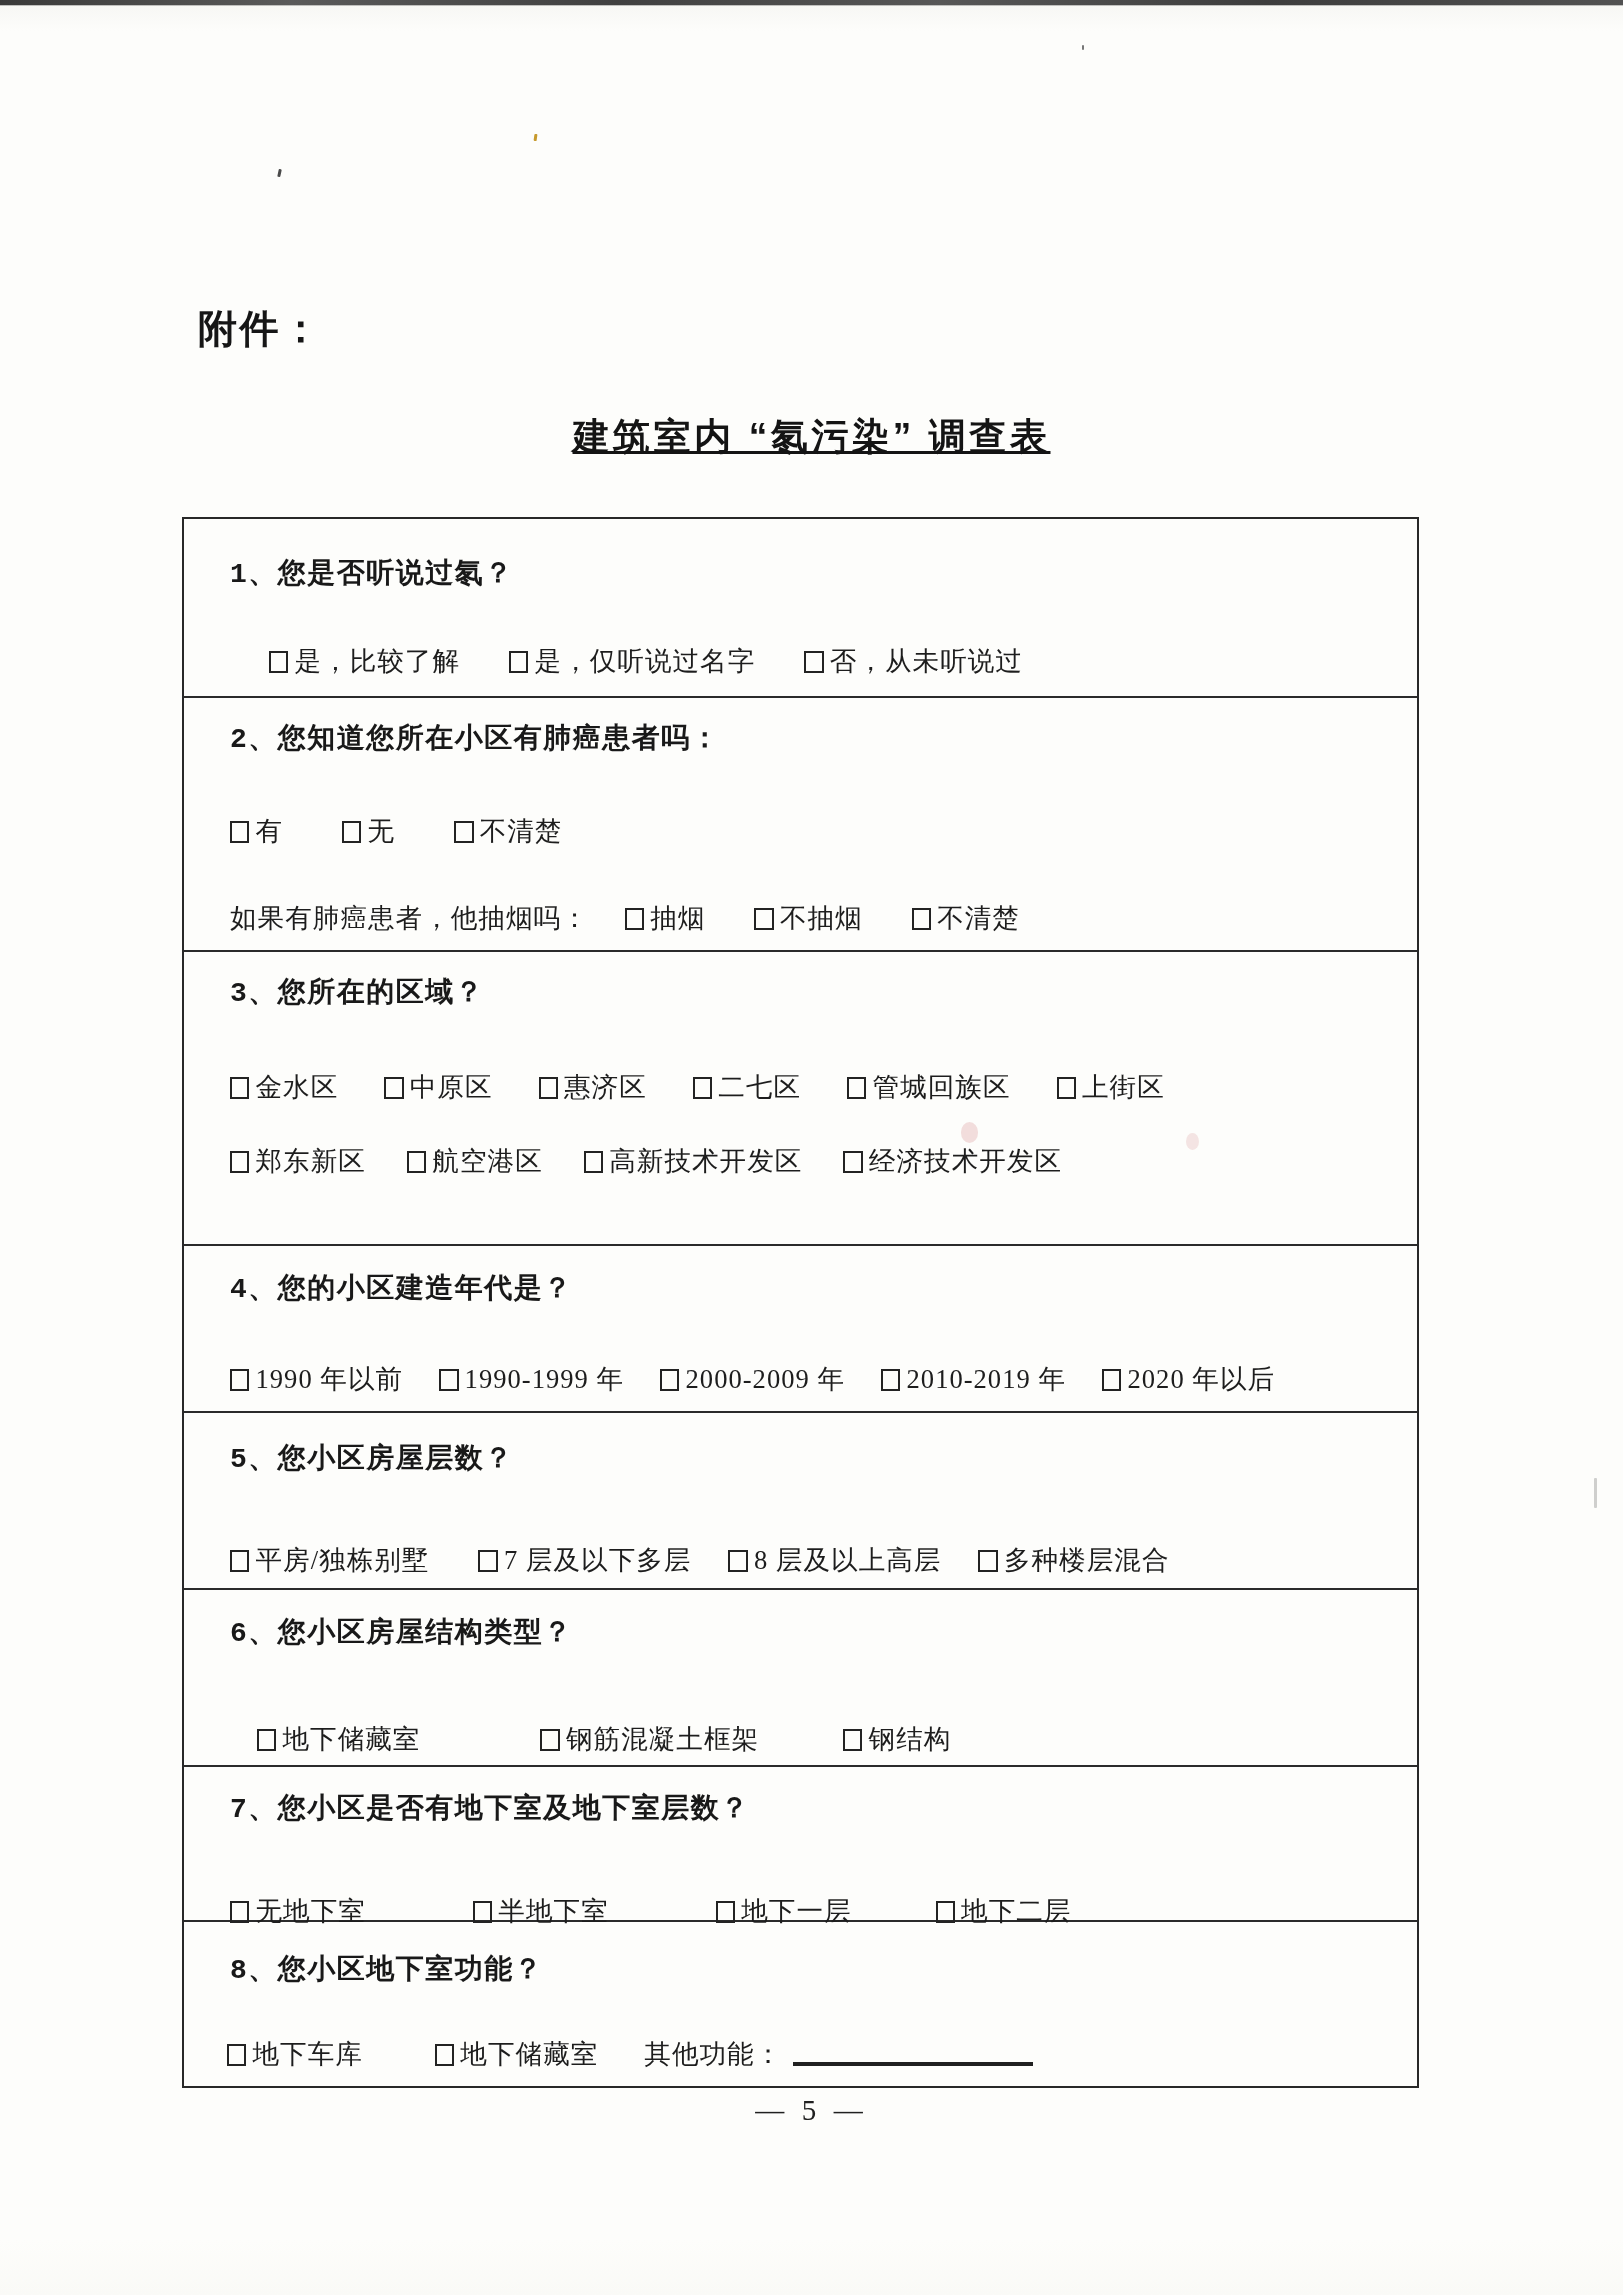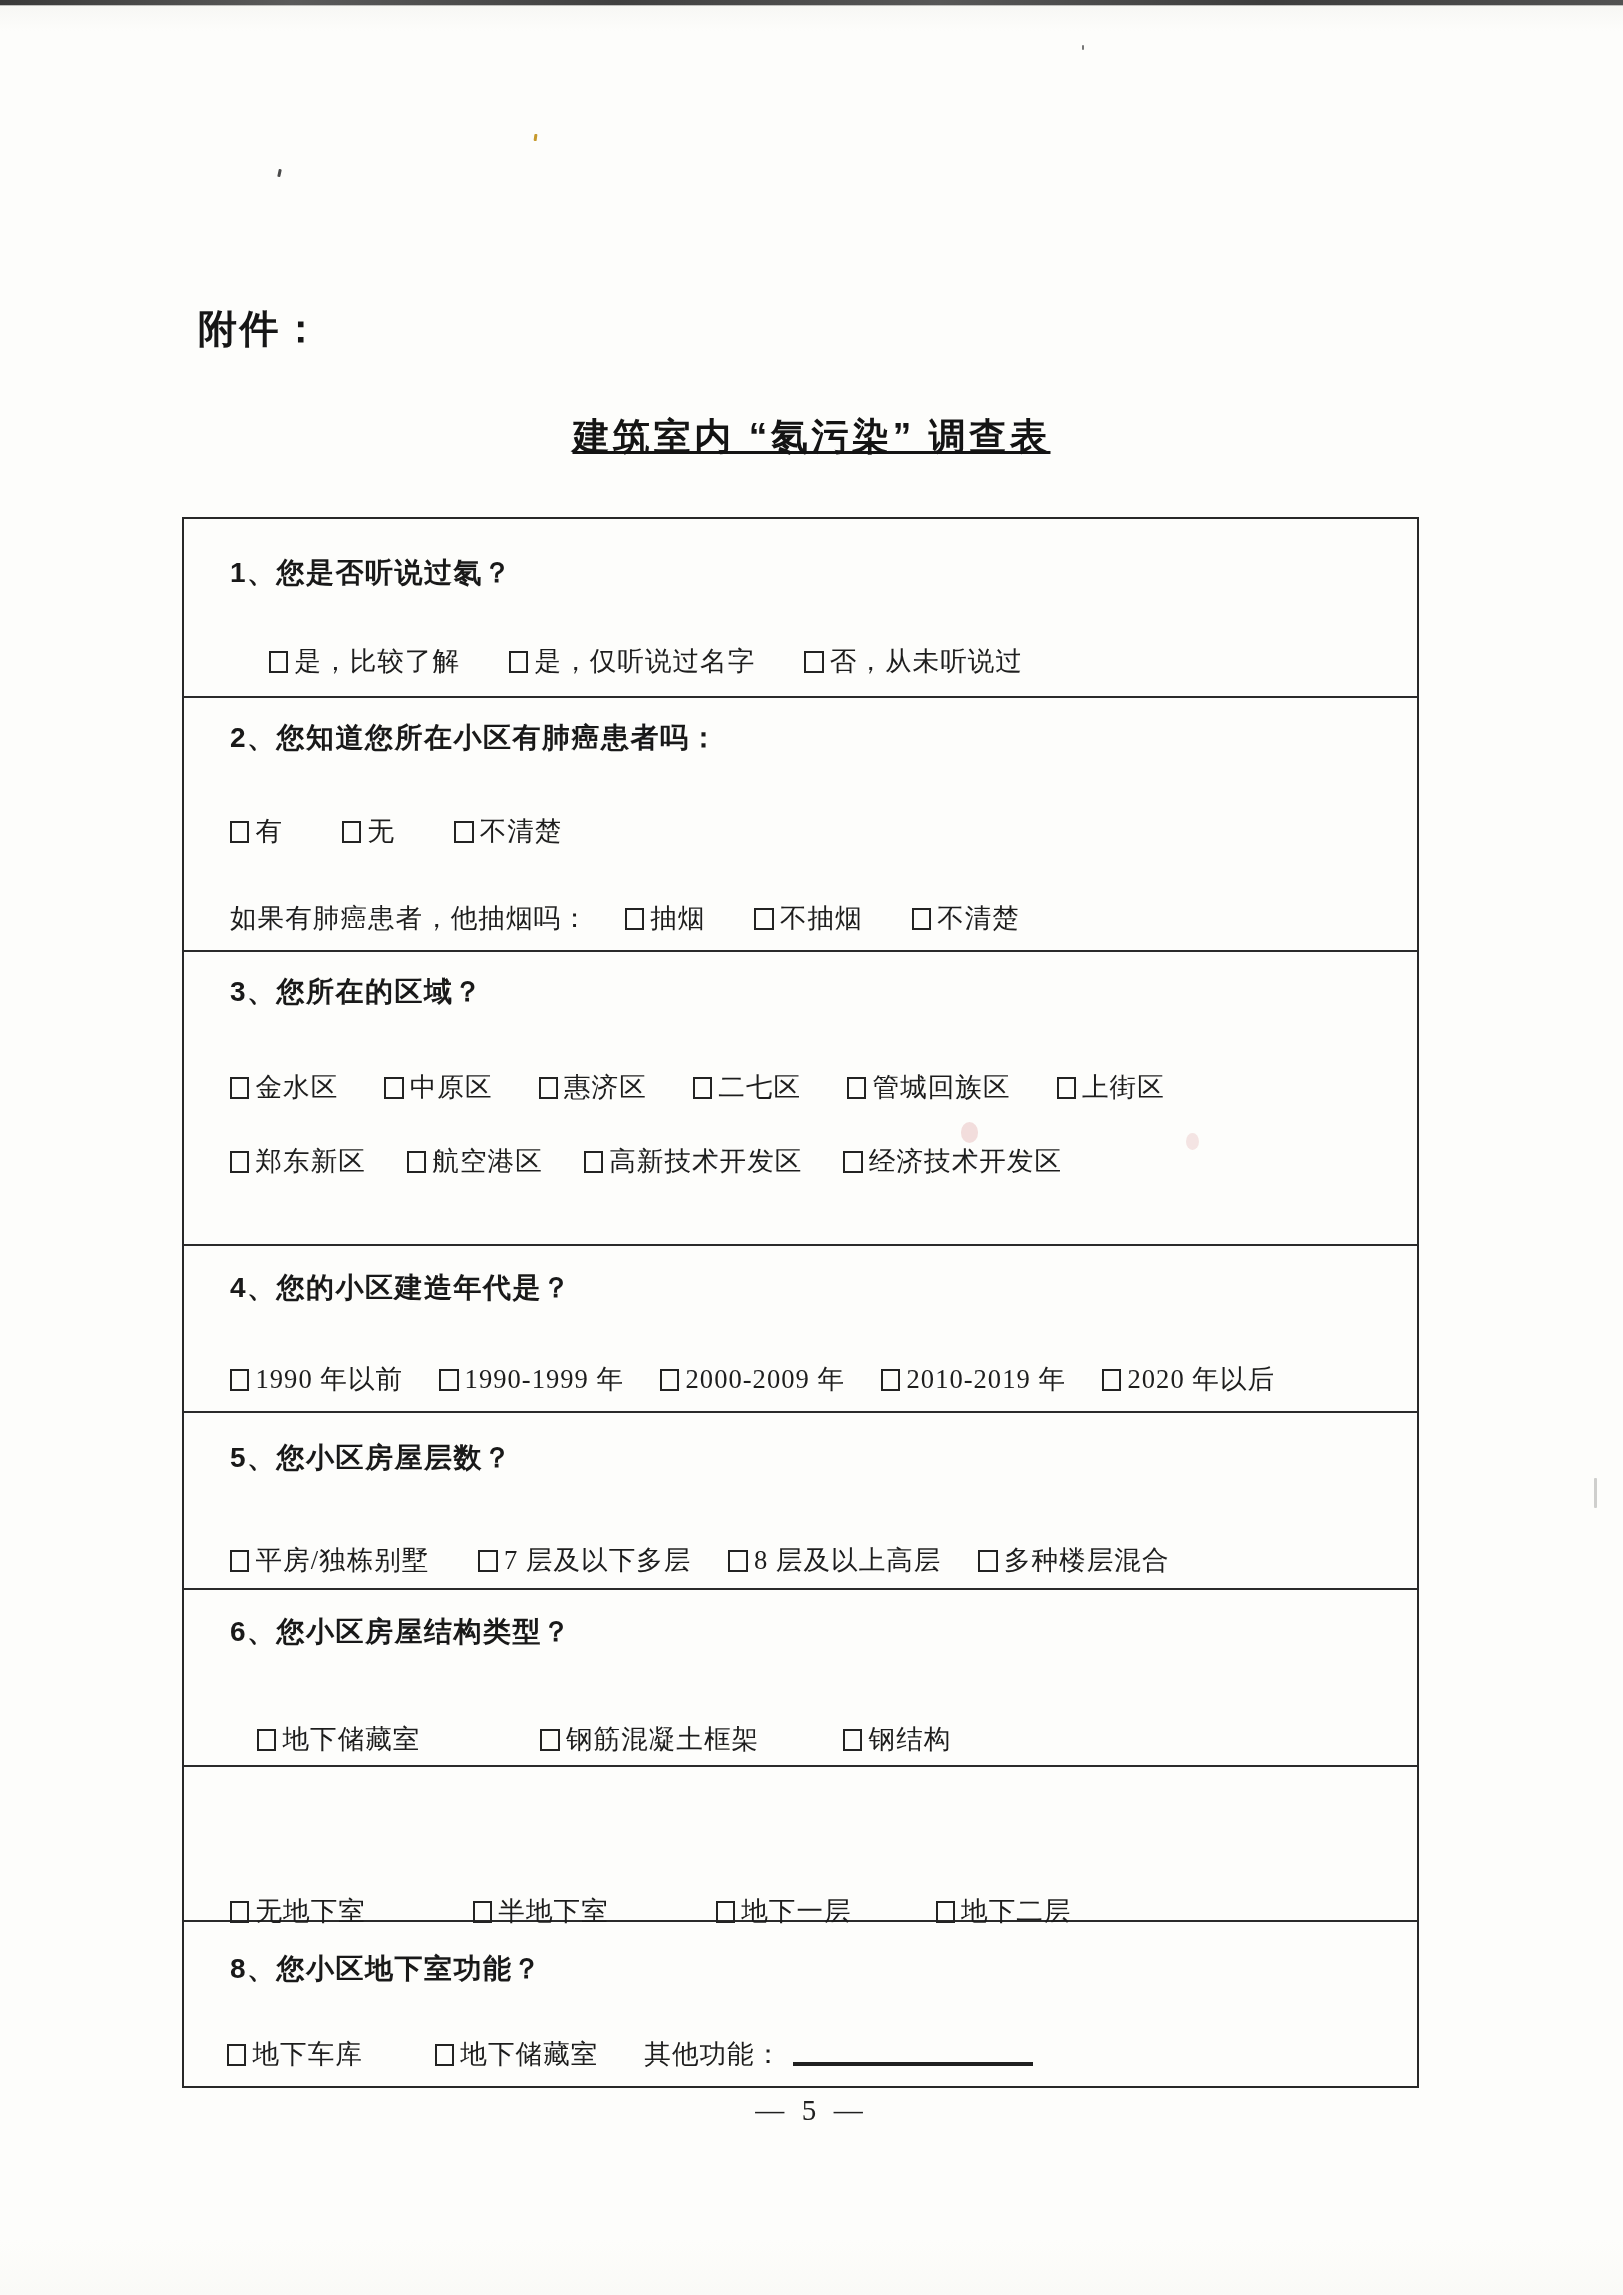--- a/index.html
+++ b/index.html
@@ -38,21 +38,21 @@
   .survey-table{
     position:absolute;left:182px;top:517px;width:1233px;
     border:2.6px solid #282828;background:transparent;
   }
   .row{position:relative;border-bottom:2.6px solid #2b2b2b;box-sizing:border-box;}
   .row:last-child{border-bottom:none;}
   .q1{height:179px}.q2{height:254px}.q3{height:294px}.q4{height:167px}
   .q5{height:177px}.q6{height:177px}.q7{height:155px}.q8{height:164px}
   .q-title{
     position:absolute;left:46px;white-space:nowrap;
-    font-family:Liberation Sans, sans-serif;
+    font-family:Liberation Mono, monospace;
     font-weight:700;font-size:28px;letter-spacing:1.5px;color:#191919;
   }
   .line{position:absolute;white-space:nowrap;}
   .opt,.inline-note{display:inline-block;}
   .opt-label,.inline-note{
     font-size:26.6px;letter-spacing:1px;color:#1d1d1d;
     font-family:"Liberation Serif","DejaVu Serif",serif;
   }
   .checkbox{
     display:inline-block;width:19.4px;height:21.5px;box-sizing:border-box;
@@ -133,20 +133,21 @@
       </div>
       <div class="row q5">
         <div class="q-title">5、您小区房屋层数？</div>
         <div class="line line-0"><span class="opt"><span class="checkbox"></span><span class="opt-label">平房/独栋别墅</span></span><span class="opt"><span class="checkbox"></span><span class="opt-label">7 层及以下多层</span></span><span class="opt"><span class="checkbox"></span><span class="opt-label">8 层及以上高层</span></span><span class="opt"><span class="checkbox"></span><span class="opt-label">多种楼层混合</span></span></div>
       </div>
       <div class="row q6">
         <div class="q-title">6、您小区房屋结构类型？</div>
         <div class="line line-0"><span class="opt"><span class="checkbox"></span><span class="opt-label">地下储藏室</span></span><span class="opt"><span class="checkbox"></span><span class="opt-label">钢筋混凝土框架</span></span><span class="opt"><span class="checkbox"></span><span class="opt-label">钢结构</span></span></div>
       </div>
       <div class="row q7">
+        <div class="q-title">7、您小区是否有地下室及地下室层数？</div>
         <div class="line line-0"><span class="opt"><span class="checkbox"></span><span class="opt-label">无地下室</span></span><span class="opt"><span class="checkbox"></span><span class="opt-label">半地下室</span></span><span class="opt"><span class="checkbox"></span><span class="opt-label">地下一层</span></span><span class="opt"><span class="checkbox"></span><span class="opt-label">地下二层</span></span></div>
       </div>
       <div class="row q8">
         <div class="q-title">8、您小区地下室功能？</div>
         <div class="line line-0"><span class="opt"><span class="checkbox"></span><span class="opt-label">地下车库</span></span><span class="opt"><span class="checkbox"></span><span class="opt-label">地下储藏室</span></span><span class="inline-note">其他功能：</span><span class="fill-line"></span></div>
       </div>
     </div>
 
   <div class="page-number">— 5 —</div>
 </div>

